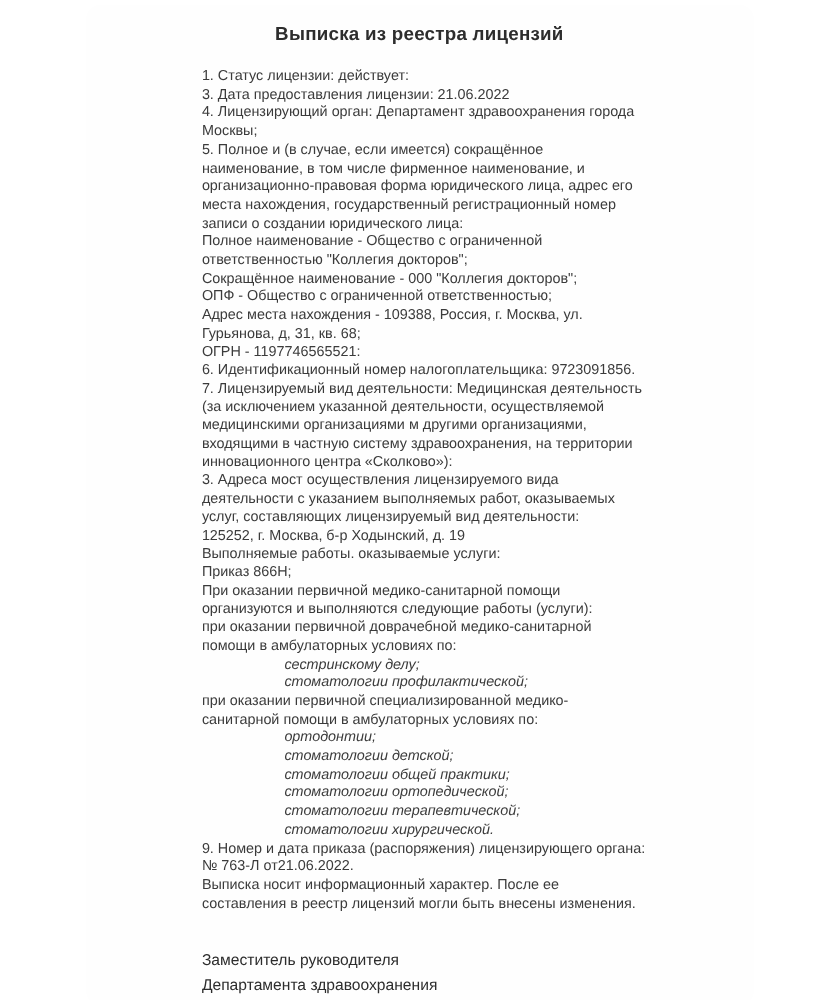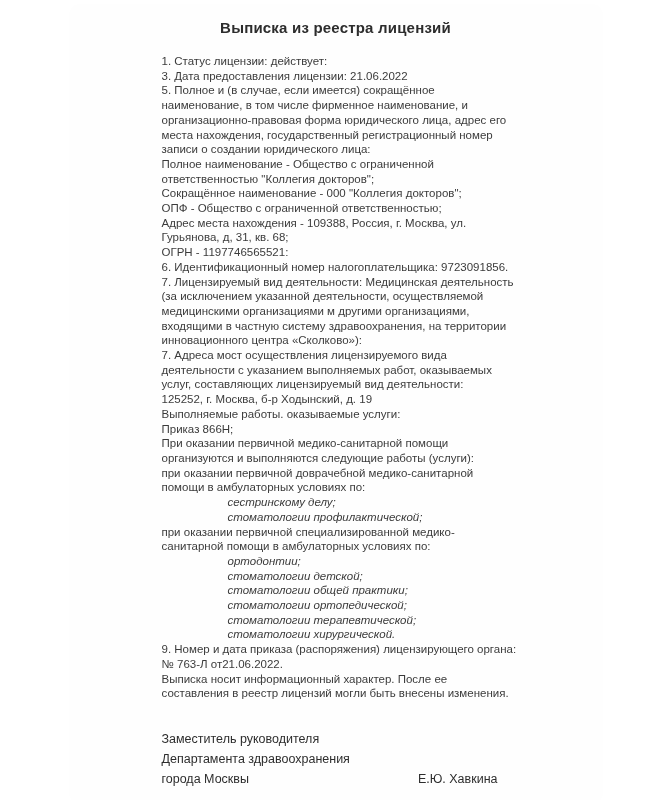--- a/index.html
+++ b/index.html
@@ -84,38 +84,39 @@
 
   <div class="doc-title">Выписка из реестра лицензий</div>
 
   <div class="content">
 
       <div class="doc-line">1. Статус лицензии: действует:</div>
 
 
       <div class="doc-line">3. Дата предоставления лицензии: 21.06.2022</div>
 
+      <div class="doc-line">4. Лицензирующий орган: Департамент здравоохранения города Москвы;</div>
 
       <div class="doc-line">5. Полное и (в случае, если имеется) сокращённое наименование, в том числе фирменное наименование, и организационно-правовая форма юридического лица, адрес его места нахождения, государственный регистрационный номер записи о создании юридического лица:</div>
 
       <div class="doc-line">Полное наименование - Общество с ограниченной ответственностью "Коллегия докторов";</div>
 
       <div class="doc-line">Сокращённое наименование - 000 "Коллегия докторов";</div>
 
       <div class="doc-line">ОПФ - Общество с ограниченной ответственностью;</div>
 
       <div class="doc-line">Адрес места нахождения - 109388, Россия, г. Москва, ул. Гурьянова, д, 31, кв. 68;</div>
 
       <div class="doc-line">ОГРН - 1197746565521:</div>
 
       <div class="doc-line">6. Идентификационный номер налогоплательщика: 9723091856.</div>
 
       <div class="doc-line">7. Лицензируемый вид деятельности: Медицинская деятельность (за исключением указанной деятельности, осуществляемой медицинскими организациями м другими организациями, входящими в частную систему здравоохранения, на территории инновационного центра «Сколково»):</div>
 
-      <div class="doc-line">7. Адреса мост осуществления лицензируемого вида деятельности с указанием выполняемых работ, оказываемых услуг, составляющих лицензируемый вид деятельности:</div>
+      <div class="doc-line">3. Адреса мост осуществления лицензируемого вида деятельности с указанием выполняемых работ, оказываемых услуг, составляющих лицензируемый вид деятельности:</div>
 
       <div class="doc-line">125252, г. Москва, б-р Ходынский, д. 19</div>
 
       <div class="doc-line">Выполняемые работы. оказываемые услуги:</div>
 
       <div class="doc-line">Приказ 866Н;</div>
 
       <div class="doc-line">При оказании первичной медико-санитарной помощи организуются и выполняются следующие работы (услуги):</div>
 
       <div class="doc-line">при оказании первичной доврачебной медико-санитарной помощи в амбулаторных условиях по:</div>

